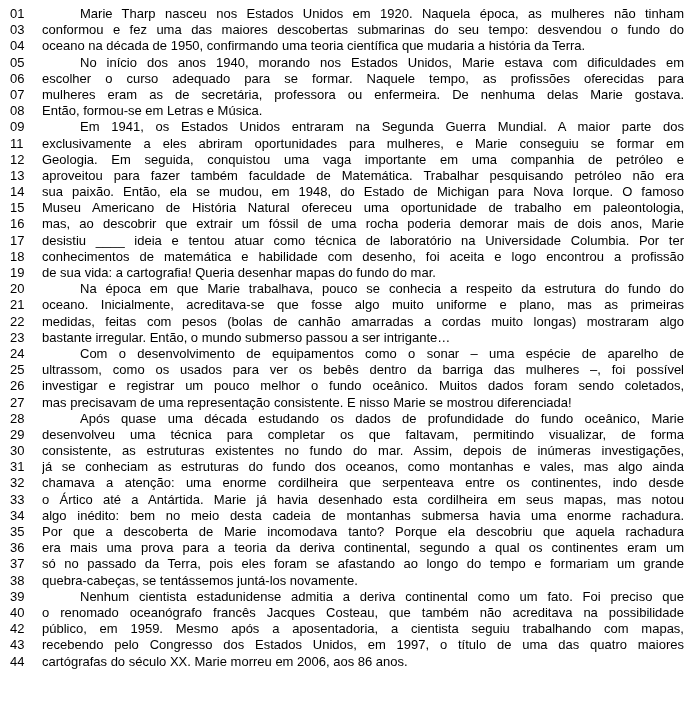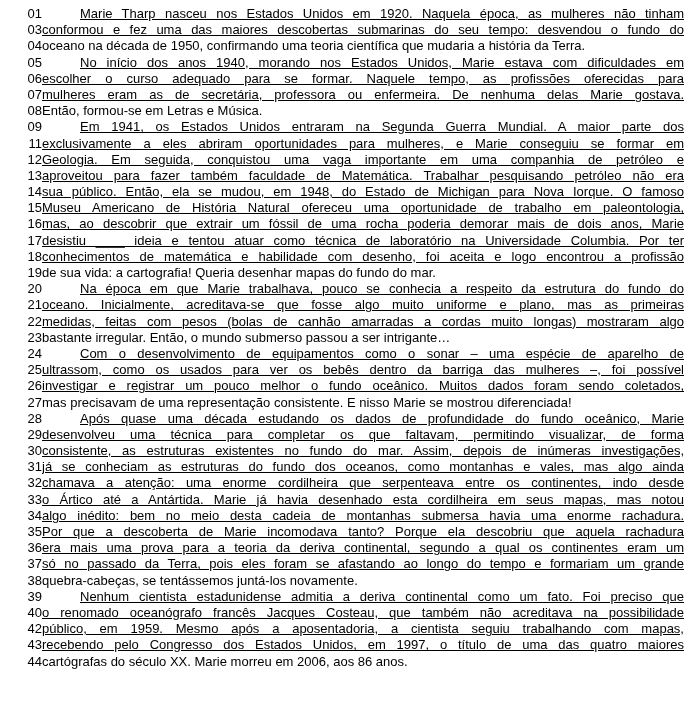--- a/index.html
+++ b/index.html
@@ -24,34 +24,33 @@
     line-height: 16.2px;
     font-size: 13px;
     height: 16.2px;
     white-space: nowrap;
   }
   .ln {
     flex: 0 0 auto;
     width: 42px;
     padding-left: 10px;
     box-sizing: border-box;
-    text-align: right;
+    text-align: left;
     color: #000000;
   }
   .lt {
     flex: 1 1 auto;
     margin-right: 9px;
     white-space: normal;
     overflow: hidden;
     text-align: left;
   }
   .lt.just {
     text-align: justify;
     text-align-last: justify;
-    text-decoration: underline;
   }
   .lt.indent {
     text-indent: 38px;
   }
 </style>
 </head>
 <body>
 
 <div class="doc">
 
@@ -94,21 +93,21 @@
     <div class="row" style="">
     <span class="ln">12</span>
     <span class="lt just">Geologia. Em seguida, conquistou uma vaga importante em uma companhia de petróleo e</span>
   </div>
     <div class="row" style="">
     <span class="ln">13</span>
     <span class="lt just">aproveitou para fazer também faculdade de Matemática. Trabalhar pesquisando petróleo não era</span>
   </div>
     <div class="row" style="">
     <span class="ln">14</span>
-    <span class="lt just">sua público. Então, ela se mudou, em 1948, do Estado de Michigan para Nova Iorque. O famoso</span>
+    <span class="lt just">sua paixão. Então, ela se mudou, em 1948, do Estado de Michigan para Nova Iorque. O famoso</span>
   </div>
     <div class="row" style="">
     <span class="ln">15</span>
     <span class="lt just">Museu Americano de História Natural ofereceu uma oportunidade de trabalho em paleontologia,</span>
   </div>
     <div class="row" style="">
     <span class="ln">16</span>
     <span class="lt just">mas, ao descobrir que extrair um fóssil de uma rocha poderia demorar mais de dois anos, Marie</span>
   </div>
     <div class="row" style="">

